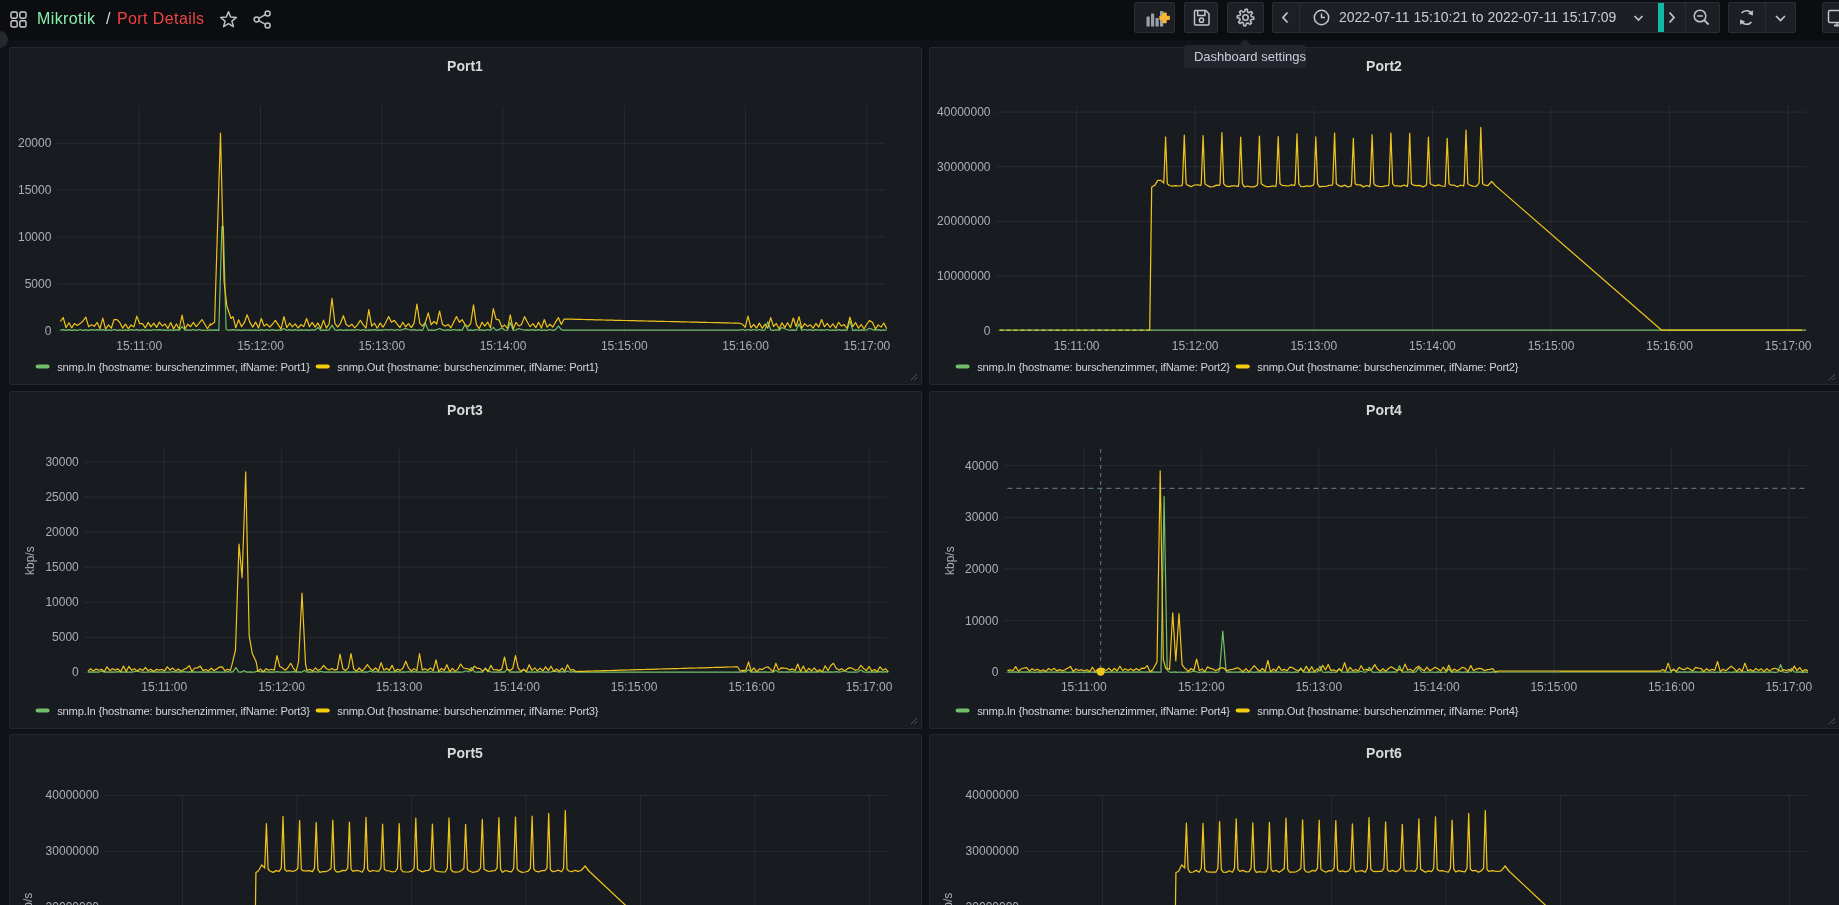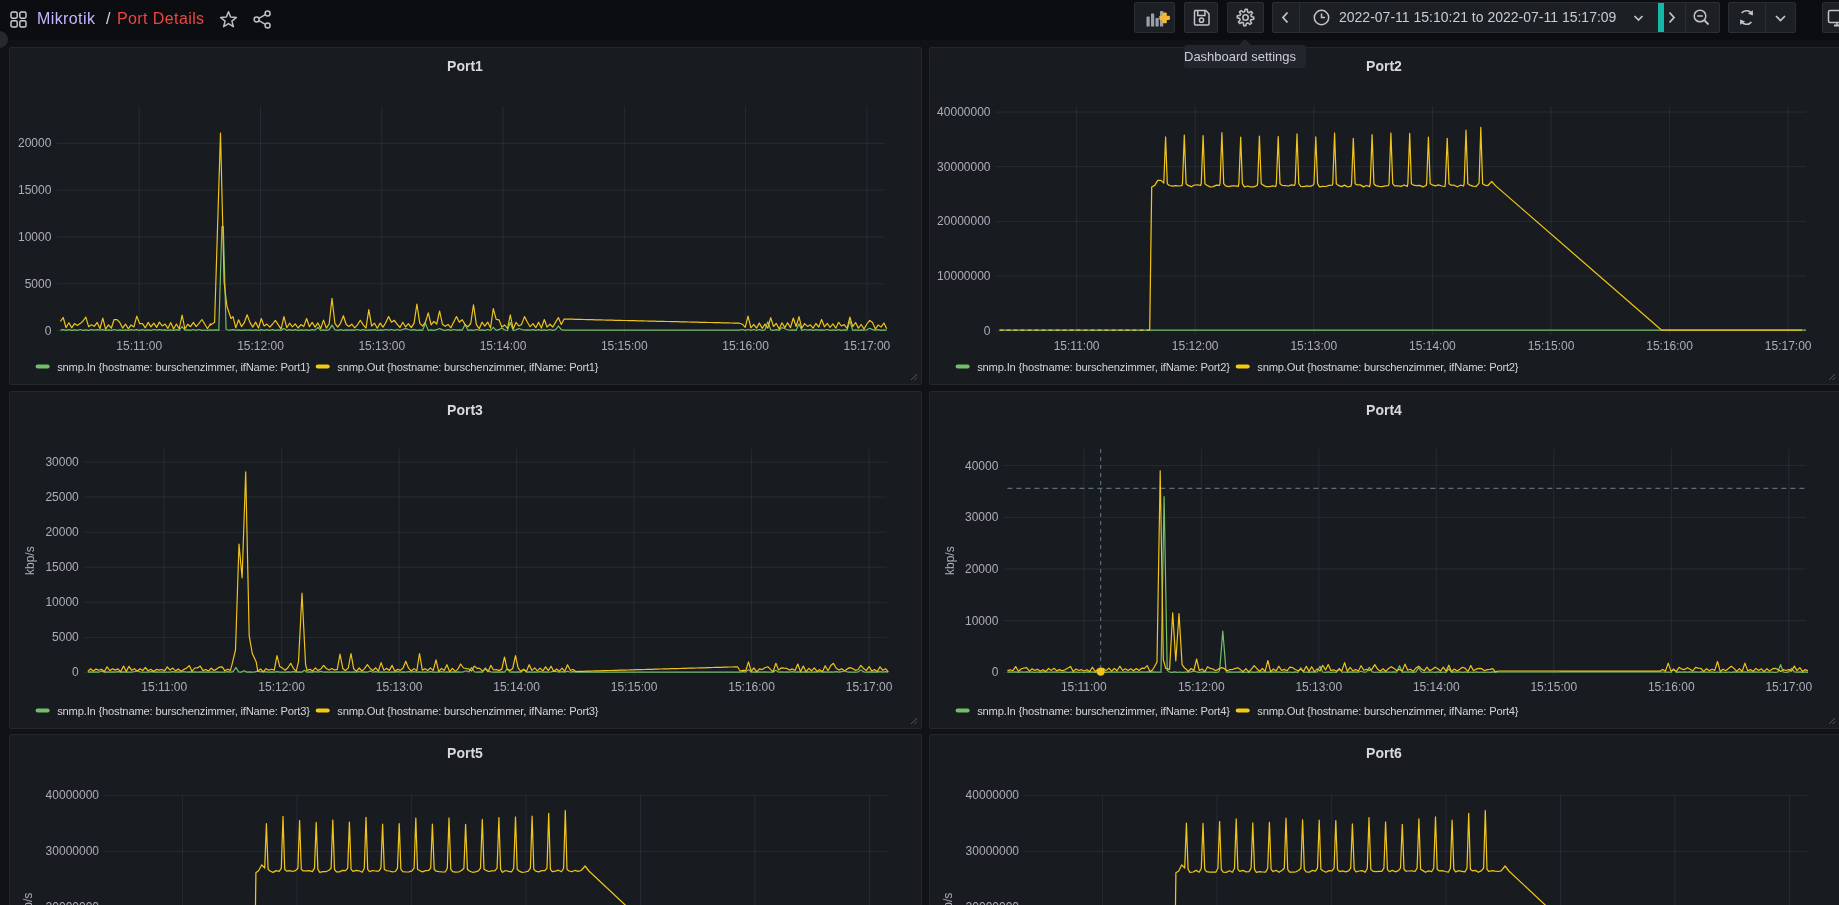--- a/index.html
+++ b/index.html
@@ -8,21 +8,21 @@
 <body>
 <div class="nav"></div>
 <svg style="position:absolute;left:10px;top:11px" width="17" height="17" viewBox="0 0 17 17">
     <g fill="none" stroke="#cfd0d4" stroke-width="1.4">
       <rect x="1" y="1" width="6.2" height="6.2" rx="1.6"></rect>
       <rect x="9.8" y="1" width="6.2" height="6.2" rx="1.6"></rect>
       <rect x="1" y="9.8" width="6.2" height="6.2" rx="1.6"></rect>
       <rect x="9.8" y="9.8" width="6.2" height="6.2" rx="1.6"></rect>
     </g>
   </svg>
-<div style="position:absolute;left:37px;top:0;height:37px;line-height:37px;font-size:16px;letter-spacing:0.4px;color:#c4b5fd">Mikrotik</div>
+<div style="position:absolute;left:37px;top:0;height:37px;line-height:37px;font-size:16px;letter-spacing:0.4px;color:#86efac">Mikrotik</div>
 <div style="position:absolute;left:106px;top:0;height:37px;line-height:37px;font-size:16px;color:#d8d9da">/</div>
 <div style="position:absolute;left:117px;top:0;height:37px;line-height:37px;font-size:16px;letter-spacing:0.4px;color:#ef4444">Port Details</div>
 <svg style="position:absolute;left:219px;top:10px" width="19" height="19" viewBox="0 0 19 19">
     <path d="M9.5,1.7 L11.6,7.1 L17.4,7.4 L12.9,11.1 L14.4,16.7 L9.5,13.6 L4.6,16.7 L6.1,11.1 L1.6,7.4 L7.4,7.1 Z" fill="none" stroke="#bdbfc5" stroke-width="1.5" stroke-linejoin="round"></path>
   </svg>
 <svg style="position:absolute;left:253px;top:10px" width="19" height="19" viewBox="0 0 19 19">
     <g fill="none" stroke="#bdbfc5" stroke-width="1.5">
       <circle cx="3.6" cy="9.5" r="2.5"></circle>
       <circle cx="14.6" cy="3.4" r="2.5"></circle>
       <circle cx="14.6" cy="15.6" r="2.5"></circle>
@@ -275,13 +275,13 @@
       <line x1="286.9" y1="60.0" x2="286.9" y2="288.4" stroke="rgba(204,204,220,0.09)" stroke-width="1"></line>
       <line x1="401.4" y1="60.0" x2="401.4" y2="288.4" stroke="rgba(204,204,220,0.09)" stroke-width="1"></line>
       <line x1="516.0" y1="60.0" x2="516.0" y2="288.4" stroke="rgba(204,204,220,0.09)" stroke-width="1"></line>
       <line x1="630.5" y1="60.0" x2="630.5" y2="288.4" stroke="rgba(204,204,220,0.09)" stroke-width="1"></line>
       <line x1="745.0" y1="60.0" x2="745.0" y2="288.4" stroke="rgba(204,204,220,0.09)" stroke-width="1"></line>
       <line x1="859.5" y1="60.0" x2="859.5" y2="288.4" stroke="rgba(204,204,220,0.09)" stroke-width="1"></line>
       <text x="22" y="172.0" font-size="12" fill="rgba(204,204,220,0.82)" text-anchor="middle" transform="rotate(-90 22 172.0)">kbp/s</text>
       <path d="M231.6,284.4 L244.0,284.4 L245.9,137.7 L248.7,136.0 L251.8,129.8 L254.7,133.2 L256.4,88.2 L258.1,134.3 L260.0,137.3 L263.1,137.0 L266.1,135.4 L269.2,137.2 L271.3,133.2 L273.0,88.4 L274.7,134.3 L276.6,136.6 L279.7,137.1 L282.7,137.2 L285.8,137.2 L287.9,133.2 L289.6,86.5 L291.3,134.3 L293.2,137.2 L296.3,137.4 L299.3,135.7 L302.4,137.3 L304.5,133.2 L306.2,83.8 L307.9,134.3 L309.8,136.4 L312.9,135.3 L315.9,136.9 L319.0,136.6 L321.1,133.2 L322.8,87.9 L324.5,134.3 L326.4,137.3 L329.5,136.7 L332.5,137.0 L335.6,137.1 L337.7,133.2 L339.4,87.4 L341.1,134.3 L343.0,136.5 L346.1,135.3 L349.1,137.3 L352.2,135.3 L354.3,133.2 L356.0,83.1 L357.7,134.3 L359.6,137.1 L362.7,137.2 L365.7,137.0 L368.8,135.3 L370.9,133.2 L372.6,84.8 L374.3,134.3 L376.2,136.8 L379.3,137.2 L382.4,135.4 L385.4,136.2 L387.5,133.2 L389.2,85.2 L390.9,134.3 L392.9,135.7 L395.9,137.2 L399.0,135.6 L402.0,135.9 L404.1,133.2 L405.8,85.6 L407.5,134.3 L409.5,136.6 L412.5,135.9 L415.6,136.9 L418.6,135.8 L420.7,133.2 L422.4,88.8 L424.2,134.3 L426.1,136.8 L429.1,136.0 L432.2,135.6 L435.2,137.3 L437.3,133.2 L439.0,82.6 L440.8,134.3 L442.7,136.1 L445.7,136.7 L448.8,136.3 L451.8,136.3 L453.9,133.2 L455.6,87.0 L457.4,134.3 L459.3,136.7 L462.3,135.4 L465.4,136.8 L468.4,135.6 L470.5,133.2 L472.3,89.3 L474.0,134.3 L475.9,136.2 L478.9,136.0 L482.0,135.8 L485.0,136.5 L487.1,133.2 L488.9,83.8 L490.6,134.3 L492.5,135.4 L495.5,137.3 L498.6,135.9 L501.6,136.7 L503.7,133.2 L505.5,81.9 L507.2,134.3 L509.1,135.8 L512.1,135.7 L515.2,136.5 L518.3,137.2 L520.4,133.2 L522.1,85.2 L523.8,134.3 L525.7,136.9 L528.7,135.7 L531.8,136.3 L534.9,136.9 L537.0,133.2 L538.7,78.3 L540.4,134.3 L542.3,135.8 L545.4,135.4 L548.4,137.3 L551.5,135.6 L553.6,133.2 L555.3,75.5 L557.0,134.3 L558.9,136.5 L562.0,135.6 L565.0,136.1 L568.1,136.5 L571.1,135.8 L575.1,131.0 L578.9,136.0 L737.4,284.4 L876.7,284.4" fill="none" stroke="#edc31c" stroke-width="1.25" stroke-linejoin="round"></path>
       <text x="454.0" y="22.5" font-size="14" font-weight="600" fill="#d8d9da" text-anchor="middle">Port6</text>
     </svg></div>
-<div style="position:absolute;left:1184px;top:45px;width:122px;height:23px;background:#22252b;border-radius:3px;z-index:30;text-align:left;line-height:23px;font-size:13px;color:#ccccdc">Dashboard settings</div>
+<div style="position:absolute;left:1184px;top:45px;width:122px;height:23px;background:#22252b;border-radius:3px;z-index:30;text-align:right;line-height:23px;font-size:13px;color:#ccccdc">Dashboard settings</div>
 <div style="position:absolute;left:1238px;top:39px;width:0;height:0;z-index:30;border-left:7px solid transparent;border-right:7px solid transparent;border-bottom:7px solid #22252b"></div>
 </body></html>

